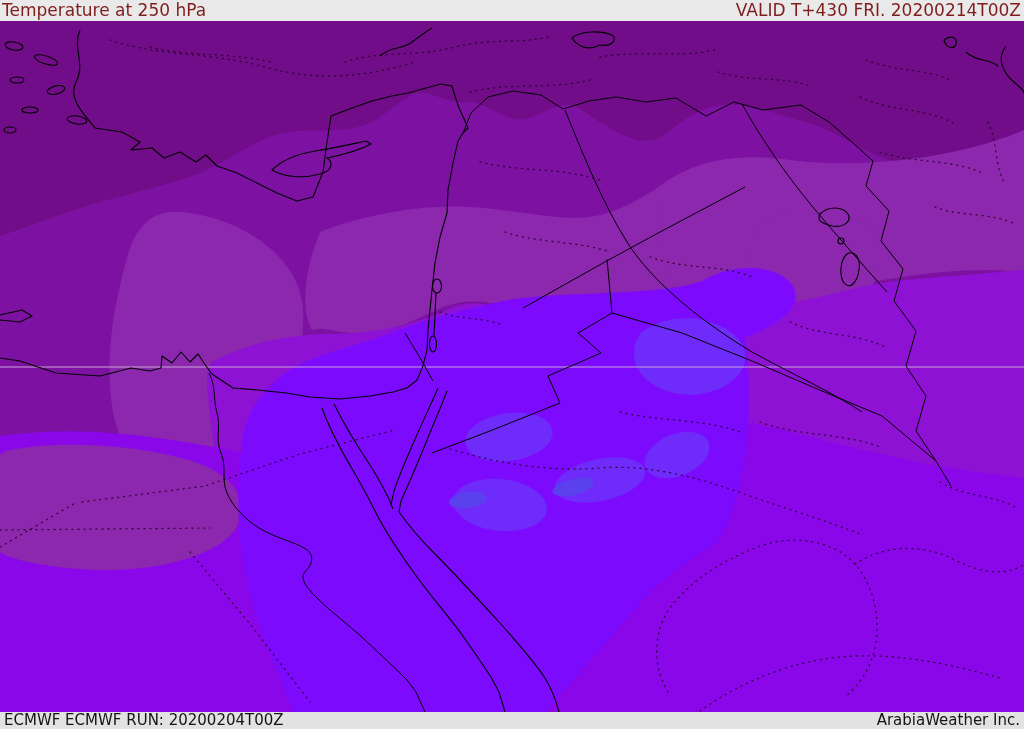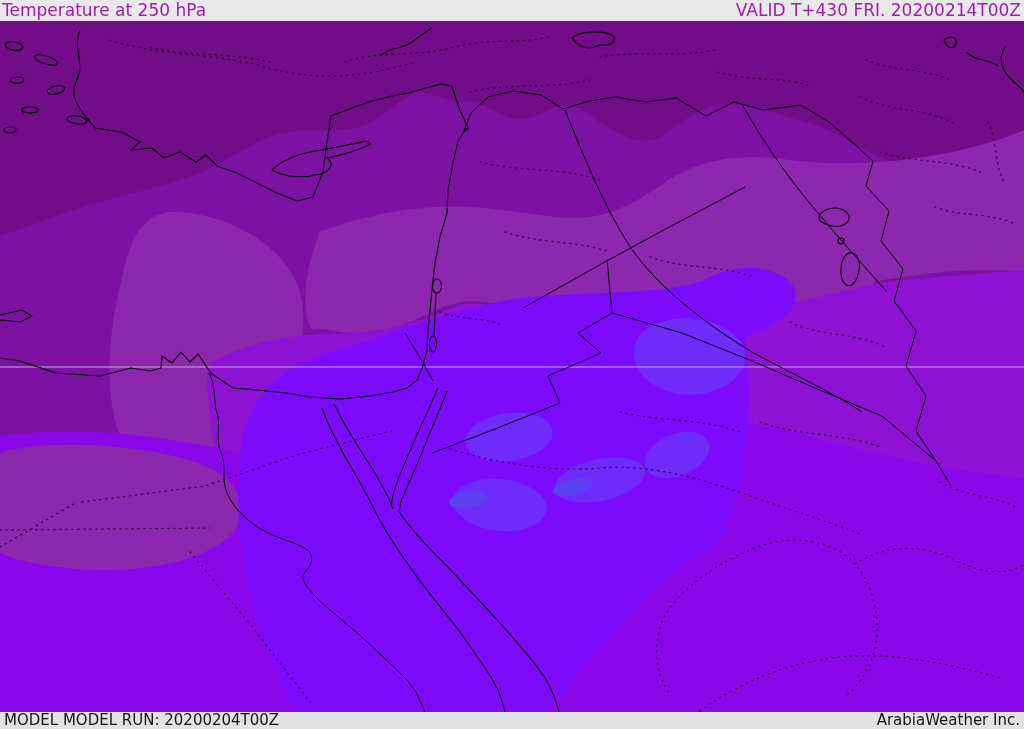--- a/index.html
+++ b/index.html
@@ -6,21 +6,21 @@
   body{width:1024px;height:729px;font-family:"DejaVu Sans","Liberation Sans",sans-serif;background:#fff;overflow:hidden;}
   .bar{width:1024px;box-sizing:border-box;display:flex;justify-content:space-between;align-items:baseline;}
   #topbar{height:21px;line-height:21px;font-size:17px;position:relative;z-index:2;padding:0 3px 0 2px;}
   #botbar{height:17px;line-height:17px;font-size:15px;position:relative;z-index:2;padding:0 4px;}
   #mapwrap{width:1024px;height:691px;position:relative;z-index:1;}
   svg{display:block;}
 </style>
 </head>
 <body>
 
-<div id="topbar" class="bar" style="background: rgb(233, 233, 233); color: #a21caf;">
+<div id="topbar" class="bar" style="background: rgb(233, 233, 233); color: #7f1d1d;">
   <span>Temperature at 250 hPa</span>
   <span>VALID T+430 FRI. 20200214T00Z</span>
 </div>
 
 <div id="mapwrap">
 <svg width="1024" height="691" viewBox="0 21 1024 691" xmlns="http://www.w3.org/2000/svg">
 
   <g stroke="none">
     <rect x="0" y="21" width="1024" height="691" fill="#7d12a2"></rect>
     <path d="M0,21 L1024,21 L1024,205 C970,192 935,172 895,162 C860,153 842,132 805,122 C772,113 745,100 715,106 C695,110 676,126 662,136 C640,152 602,124 582,110 C562,96 545,116 524,119 C504,122 484,100 464,102 C446,104 428,88 414,94 C396,102 382,120 362,126 C332,135 300,126 272,136 C242,147 222,166 192,176 C152,190 100,200 62,214 C40,222 18,230 0,236 Z" fill="#720d89"></path>
@@ -120,15 +120,15 @@
       <ellipse cx="30" cy="110" rx="8" ry="3"></ellipse>
       <ellipse cx="77" cy="120" rx="10" ry="4" transform="rotate(8 77 120)"></ellipse>
       <ellipse cx="10" cy="130" rx="6" ry="3"></ellipse>
       <path d="M0,315 L22,310 L32,316 L20,322 L0,320"></path>
     </g>
   </g>
 </svg>
 </div>
 
 <div id="botbar" class="bar" style="background: rgb(226, 226, 226); color: rgb(20, 20, 20);">
-  <span>MODEL MODEL RUN: 20200204T00Z</span>
+  <span>ECMWF ECMWF RUN: 20200204T00Z</span>
   <span>ArabiaWeather Inc.</span>
 </div>
 
 </body></html>

